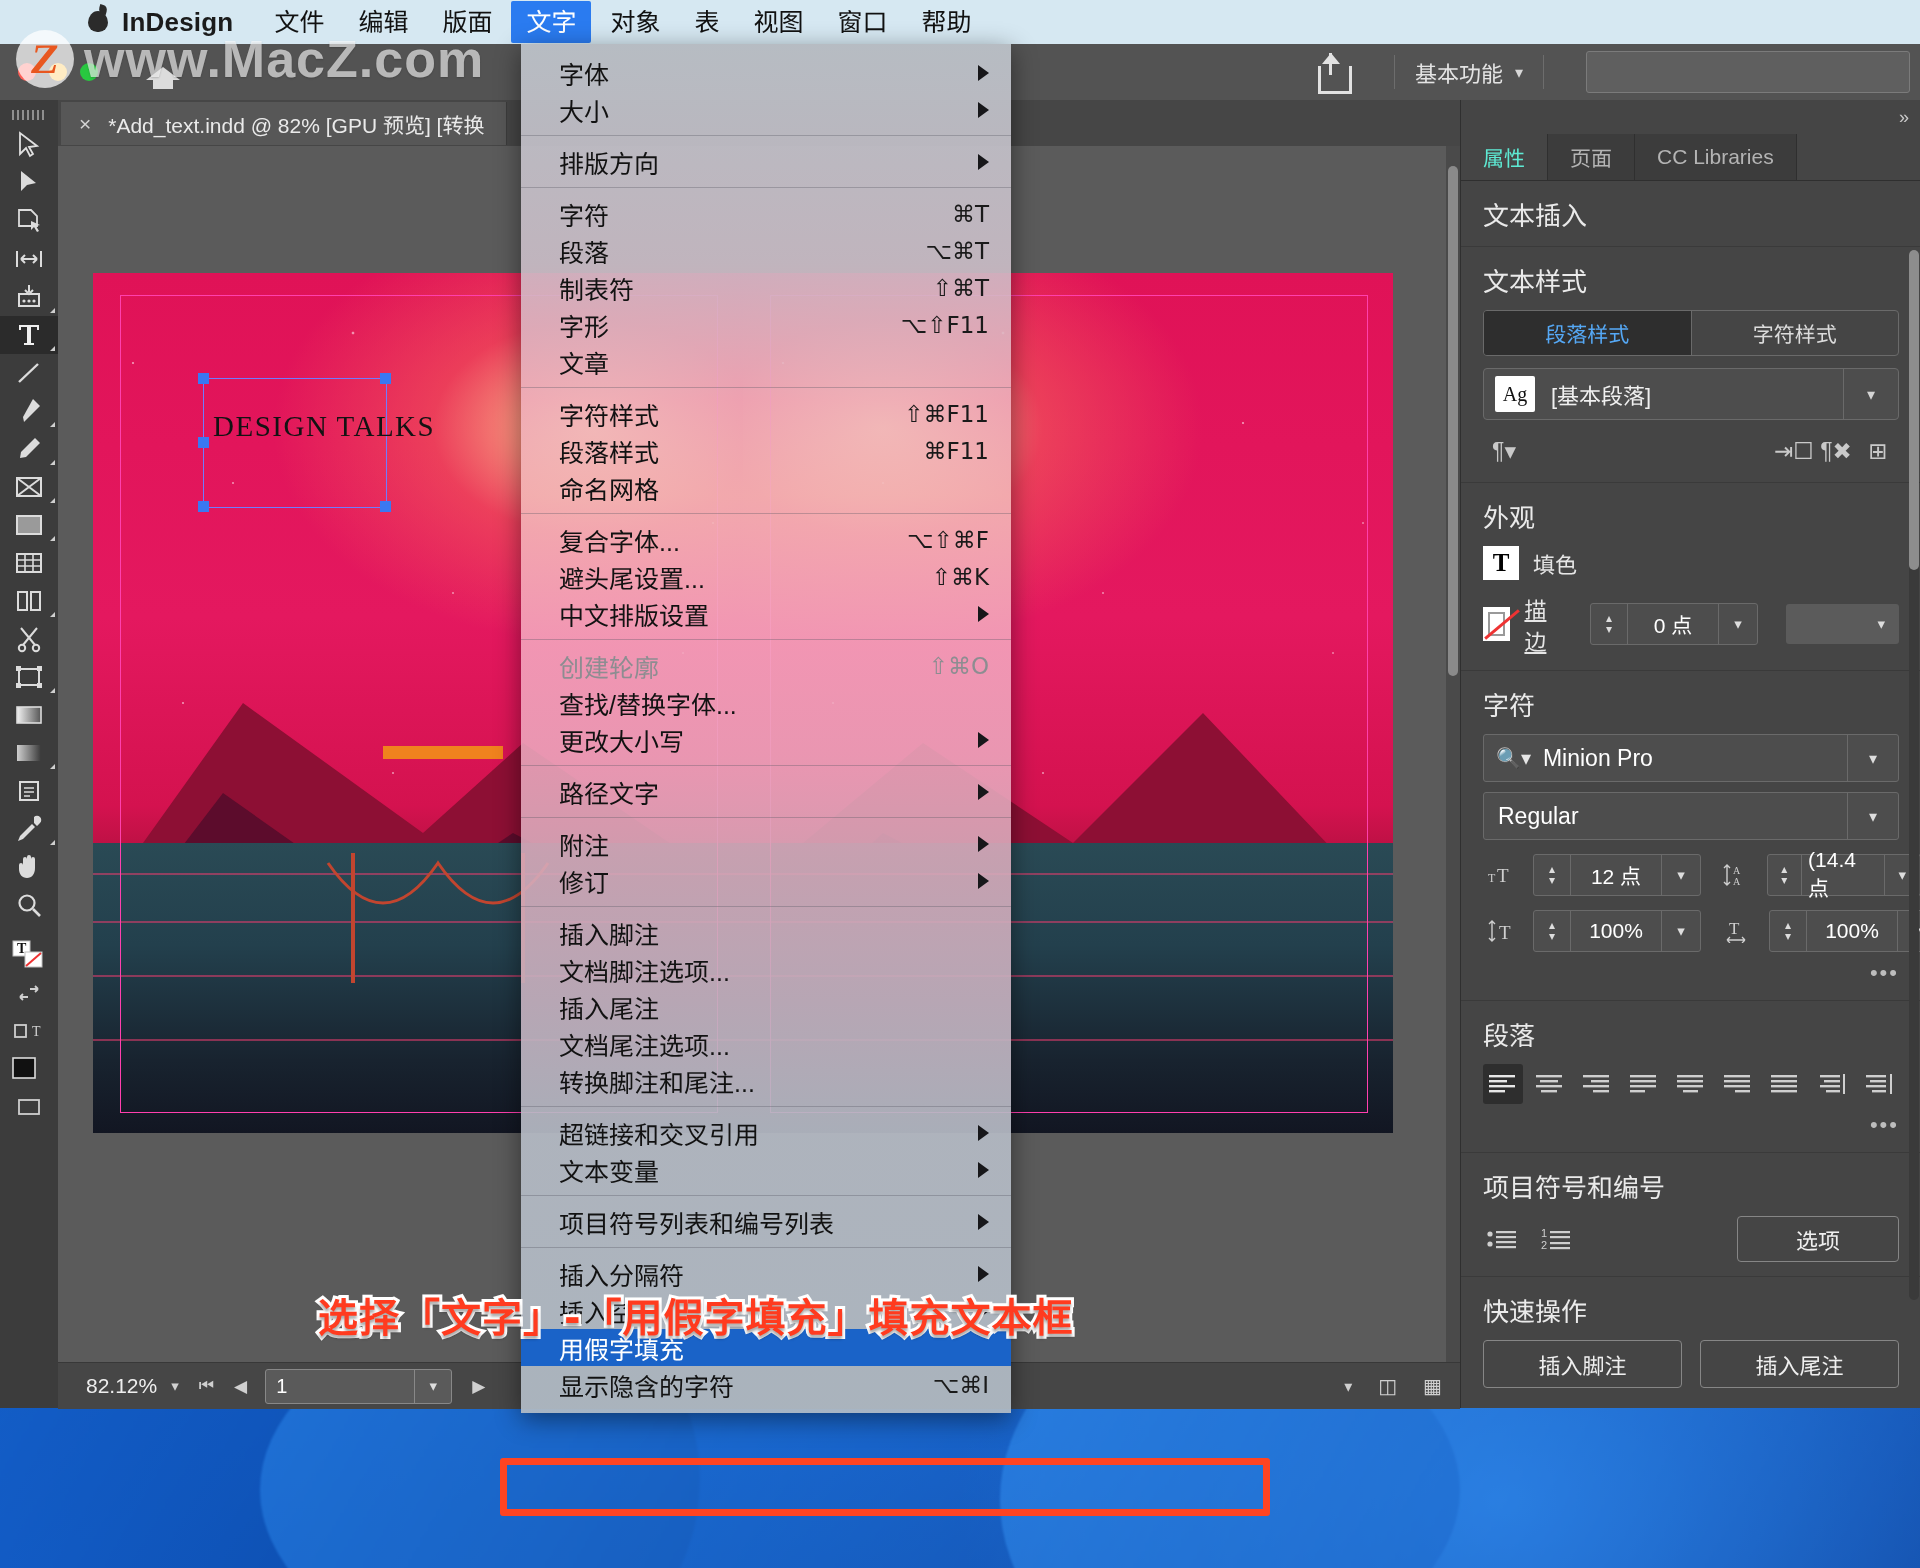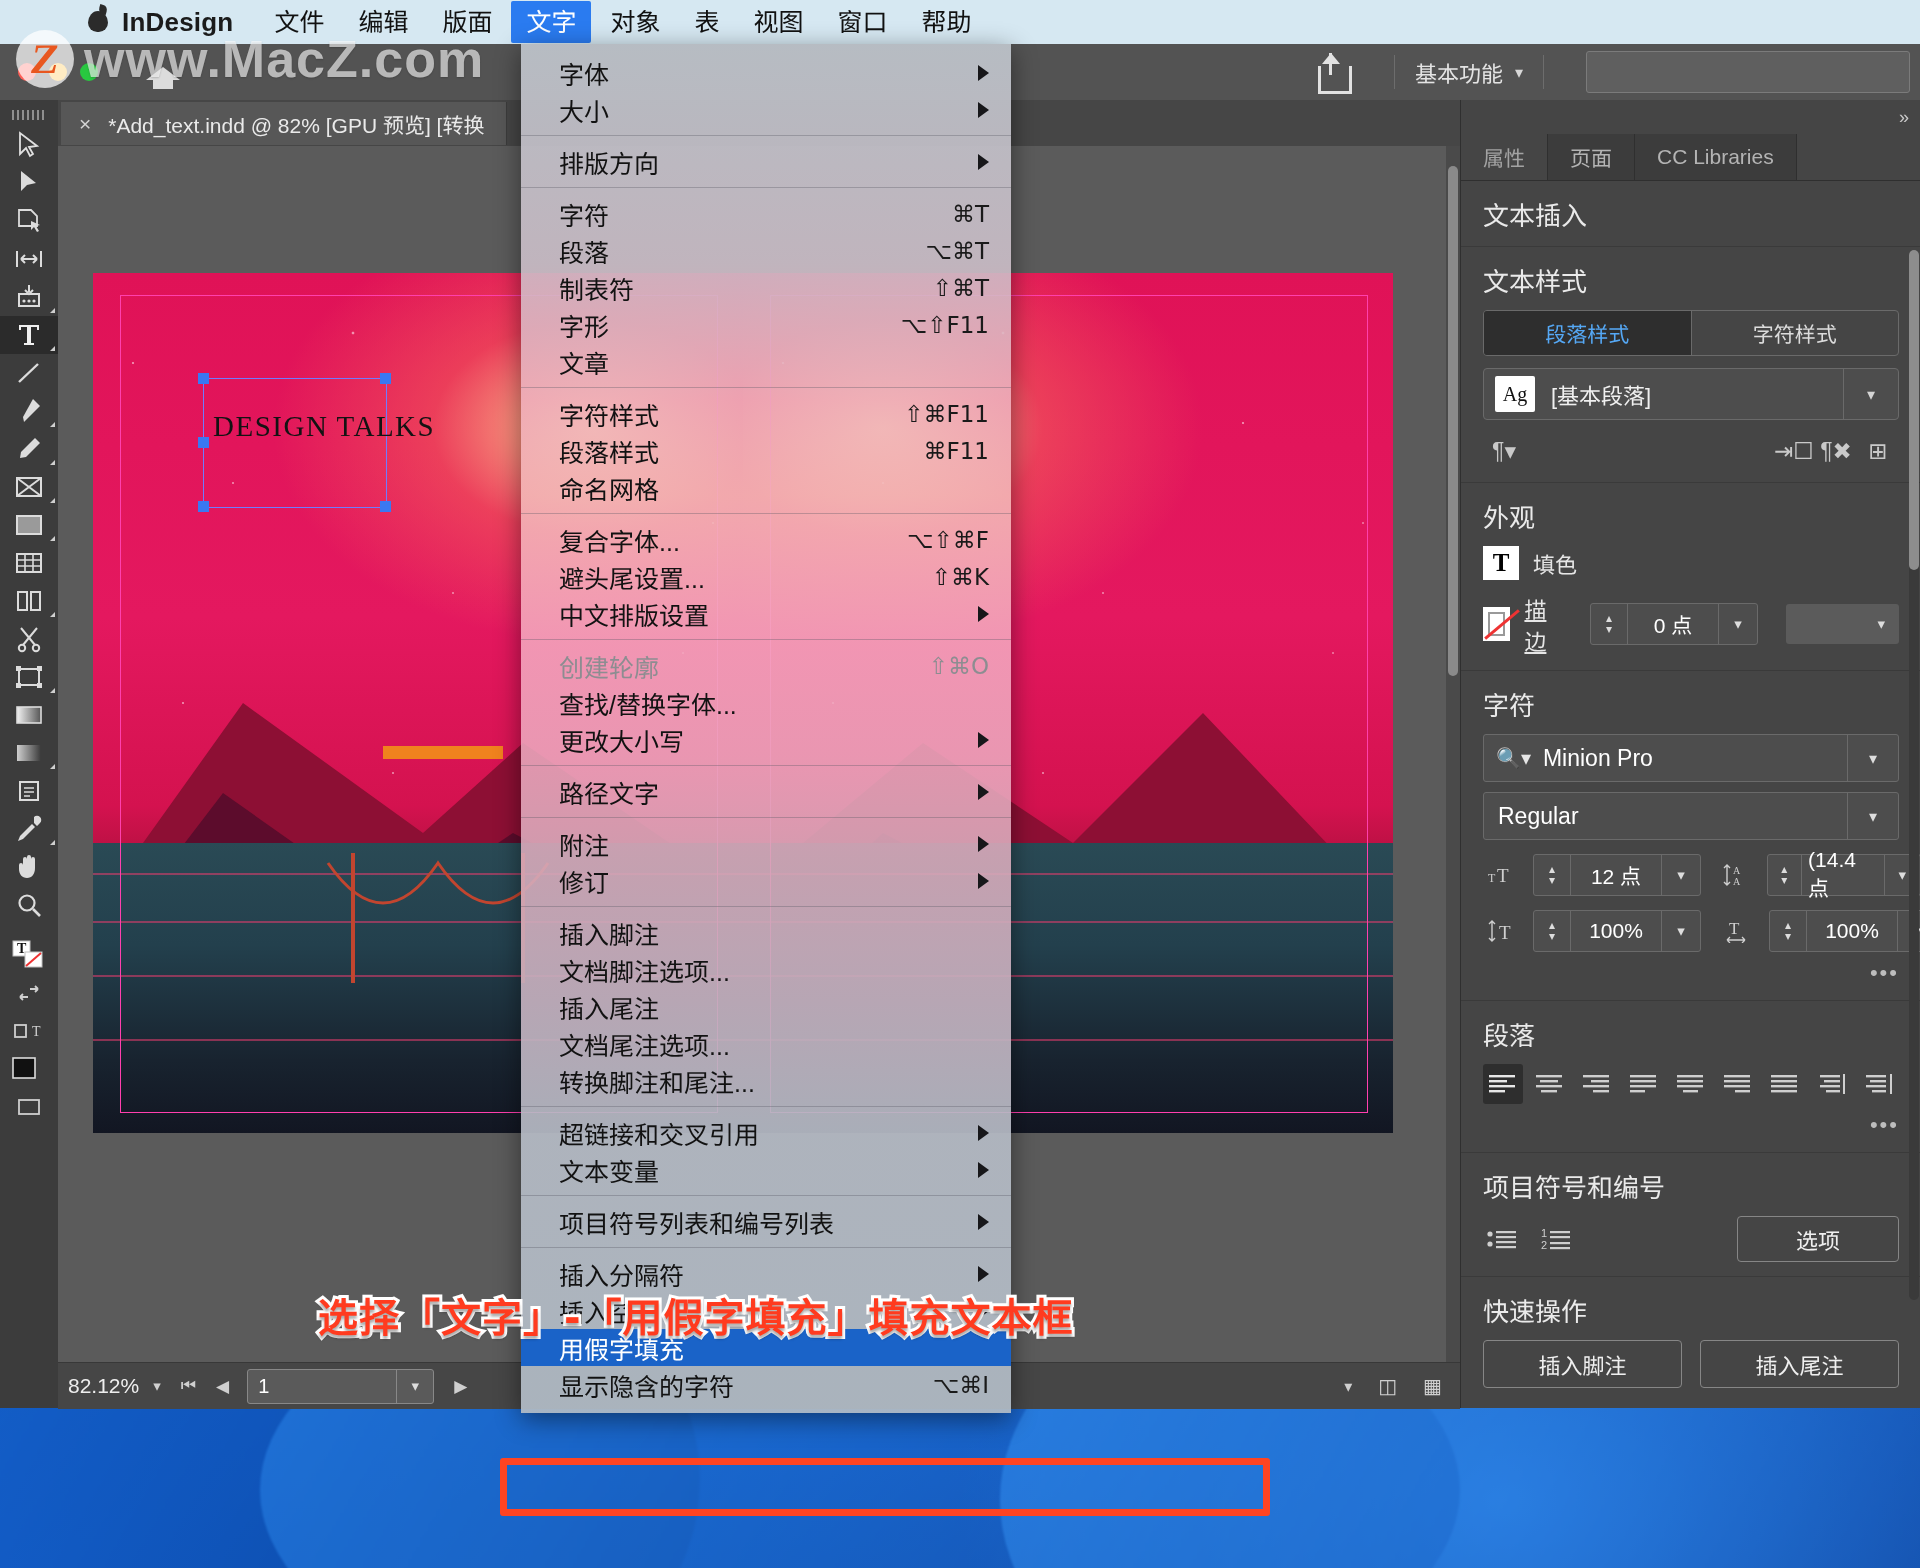--- a/index.html
+++ b/index.html
@@ -122,39 +122,39 @@
   .handle{position:absolute;width:11px;height:11px;background:#3a78f2;}
   .dt-text{position:absolute;font-family:"Liberation Serif","DejaVu Serif",serif;
     font-size:29px;letter-spacing:1.5px;color:#131313;}
 
   .vscroll{position:absolute;right:0;top:146px;width:14px;height:1216px;background:#4a4a4a;}
   .vthumb{position:absolute;right:2px;top:20px;width:10px;height:510px;background:#8a8a8a;border-radius:5px;}
 
   
   .status{position:absolute;left:58px;top:1362px;width:1402px;height:46px;background:#464646;
     display:flex;align-items:center;border-top:1px solid #383838;}
-  .st-zoom{font-size:21px;color:#eee;margin-left:10px;}
+  .st-zoom{font-size:21px;color:#eee;margin-left:28px;}
   .st-cv{margin-left:14px;color:#d0d0d0;font-size:15px;}
   .navbtn{margin-left:20px;color:#cfcfcf;font-size:17px;}
   .pagefield{margin-left:18px;width:185px;height:33px;background:#5a5a5a;border:1px solid #888;
     border-radius:3px;display:flex;align-items:center;}
   .pagefield span{font-size:20px;color:#fff;margin-left:10px;}
   .pagedd{width:36px;height:33px;border-left:1px solid #888;display:flex;align-items:center;justify-content:center;
     color:#ddd;font-size:15px;}
   .st-right{margin-left:auto;display:flex;align-items:center;gap:26px;padding-right:18px;}
 
   
   .rpanel{position:absolute;left:1460px;top:100px;width:460px;height:1308px;background:#454545;
     border-left:1px solid #2f2f2f;}
   .rp-top{height:34px;display:flex;justify-content:flex-end;align-items:center;padding-right:14px;}
   .rp-top .chev{color:#c9c9c9;font-size:18px;letter-spacing:-2px;}
   .rp-tabs{display:flex;height:46px;border-bottom:1px solid #2f2f2f;}
   .rp-tab{display:flex;align-items:center;padding:0 22px;font-size:21px;color:#b4b4b4;
     background:#3c3c3c;border-right:1px solid #2f2f2f;}
-  .rp-tab.on{background:#454545;color:#a3a3a3;}
+  .rp-tab.on{background:#454545;color:#5eead4;}
   .rp-sec{padding:14px 22px 14px 22px;border-bottom:1px solid #3a3a3a;}
   .rp-h{font-size:26px;color:#eaeaea;margin-bottom:12px;}
   .rp-h.nom{margin-bottom:0;}
   .seg{display:flex;height:44px;border:1px solid #6a6a6a;border-radius:4px;overflow:hidden;}
   .seg>div{flex:1;display:flex;align-items:center;justify-content:center;font-size:21px;color:#dcdcdc;}
   .seg>div.on{background:#2e2e2e;color:#55a8f5;}
   .seg>div+div{border-left:1px solid #6a6a6a;}
   .combo{margin-top:12px;height:50px;border:1px solid #6a6a6a;border-radius:4px;display:flex;align-items:center;
     background:#4d4d4d;}
   .ag{width:40px;height:36px;background:#fff;color:#111;font-family:"Liberation Serif",serif;font-size:20px;

